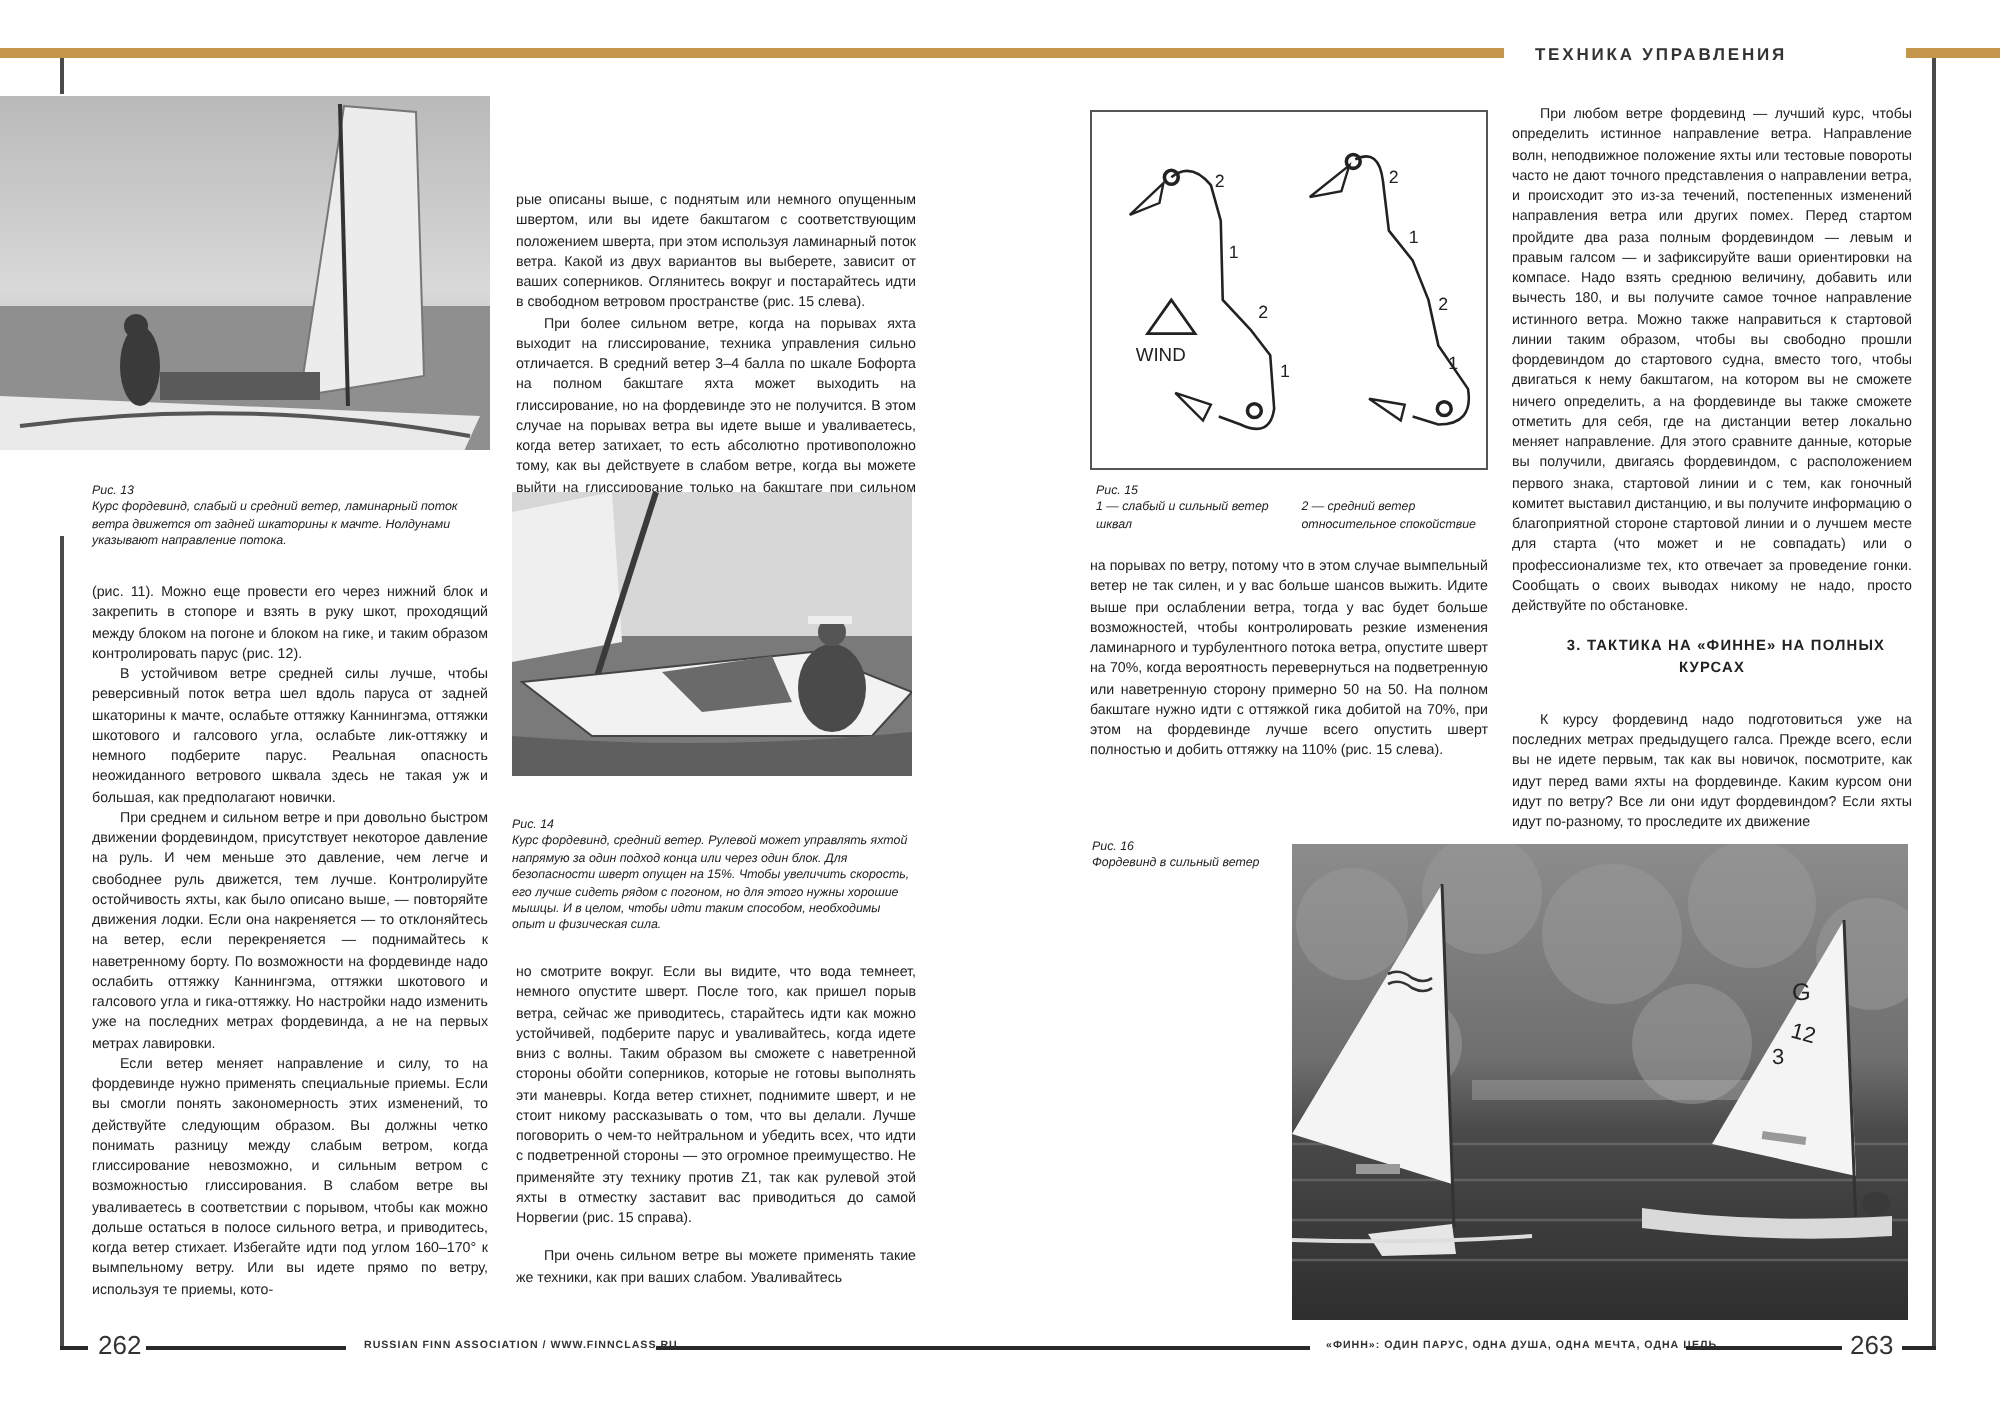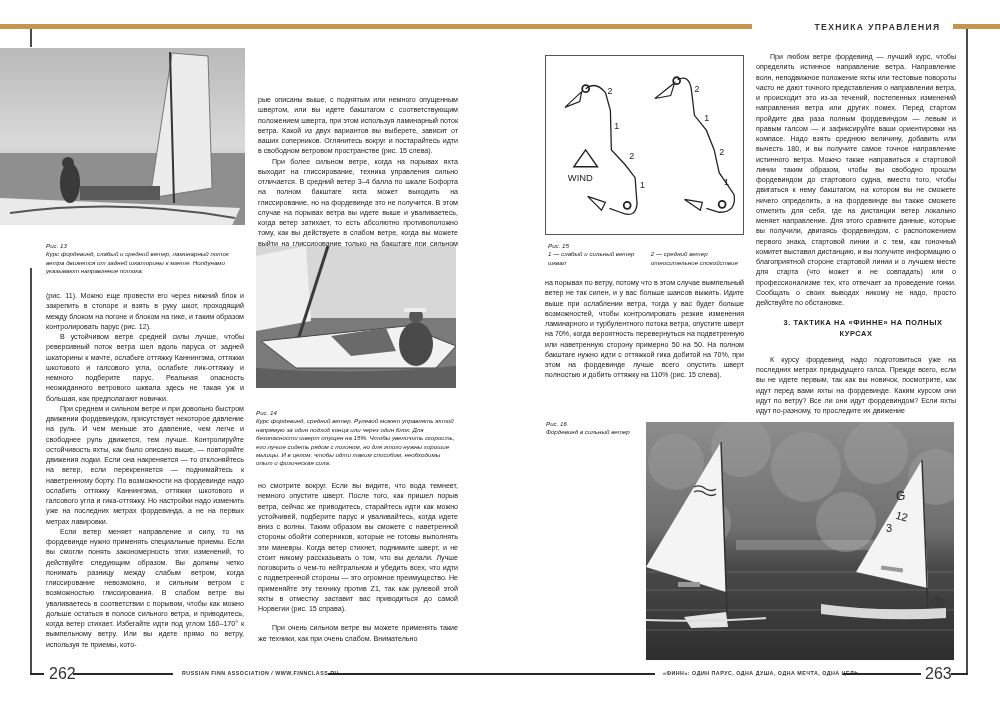--- a/index.html
+++ b/index.html
@@ -3,41 +3,41 @@
 <meta charset="utf-8">
 <style>
   * { box-sizing: border-box; margin: 0; padding: 0; }
   html, body { width: 1000px; height: 706px; background: #ffffff; overflow: hidden; }
   body { position: relative; font-family: "Liberation Sans", sans-serif; color: #1a1a1a; }
 
   .gold-bar { position: absolute; height: 5px; background: #c4954a; }
   .vline { position: absolute; width: 2px; background: #4a4a4a; }
   .hline { position: absolute; height: 2px; background: #2a2a2a; }
 
-  .running-head { position: absolute; top: 22px; left: 756px; width: 202px; text-align: center;
+  .running-head { position: absolute; top: 22px; left: 709px; width: 202px; text-align: center;
     font-size: 8.5px; letter-spacing: 1.4px; color: #333; font-weight: bold; padding-left: 41px; }
 
   .col { position: absolute; font-size: 7.1px; line-height: 10.25px; text-align: justify; color: #222; }
   .col p { text-indent: 14px; }
   .col p.noindent { text-indent: 0; }
   .col p.gap { margin-top: 9px; }
 
   .caption { position: absolute; font-size: 6.2px; line-height: 8.4px; font-style: italic; color: #222; }
   .caption .num { display: block; }
 
   .photo { position: absolute; overflow: hidden; }
   .photo svg { width: 100%; height: 100%; display: block; }
 
   .diagram { position: absolute; border: 1.5px solid #555; background: #fff; }
   .diagram svg { width: 100%; height: 100%; display: block; }
 
   .section-title { font-weight: bold; font-size: 7.4px; letter-spacing: 0.6px; text-align: center; text-indent: 0; margin: 10px 0 16px 0; }
 
   .footer-text { position: absolute; font-size: 5.3px; letter-spacing: 0.5px; font-weight: bold; color: #333; white-space: nowrap; }
-  .page-num { position: absolute; font-size: 16px; color: #333; }
+  .page-num { position: absolute; font-size: 13px; color: #333; }
 </style>
 </head>
 <body>
 
 <div class="gold-bar" style="left:0; top:24px; width:752px;"></div>
 <div class="gold-bar" style="left:953px; top:24px; width:47px;"></div>
 <div class="running-head">ТЕХНИКА УПРАВЛЕНИЯ</div>
 
 <div class="vline" style="left:30px; top:29px; height:18px;"></div>
 <div class="vline" style="left:30px; top:268px; height:405px;"></div>
@@ -94,21 +94,21 @@
     <path d="M0 122 Q100 130 200 120 L200 142 L0 142Z" fill="#5f5f5f"></path>
   </svg>
 </div>
 <div class="caption" style="left:256px; top:409px; width:200px;">
   <span class="num">Рис. 14</span>
   <span>Курс фордевинд, средний ветер. Рулевой может управлять яхтой напрямую за один подход конца или через один блок. Для безопасности шверт опущен на 15%. Чтобы увеличить скорость, его лучше сидеть рядом с погоном, но для этого нужны хорошие мышцы. И в целом, чтобы идти таким способом, необходимы опыт и физическая сила.</span>
 </div>
 
 <div class="col" style="left:258px; top:481px; width:200px;">
   <p class="noindent">но смотрите вокруг. Если вы видите, что вода темнеет, немного опустите шверт. После того, как пришел порыв ветра, сейчас же приводитесь, старайтесь идти как можно устойчивей, подберите парус и уваливайтесь, когда идете вниз с волны. Таким образом вы сможете с наветренной стороны обойти соперников, которые не готовы выполнять эти маневры. Когда ветер стихнет, поднимите шверт, и не стоит никому рассказывать о том, что вы делали. Лучше поговорить о чем-то нейтральном и убедить всех, что идти с подветренной стороны — это огромное преимущество. Не применяйте эту технику против Z1, так как рулевой этой яхты в отместку заставит вас приводиться до самой Норвегии (рис. 15 справа).</p>
-  <p class="gap">При очень сильном ветре вы можете применять такие же техники, как при очень слабом. Внимательно</p>
+  <p class="gap">При очень сильном ветре вы можете применять такие же техники, как при ваших слабом. Уваливайтесь</p>
 </div>
 
 <div class="hline" style="left:30px; top:673px; width:14px;"></div>
 <div class="page-num" style="left:49px; top:665px;">262</div>
 <div class="hline" style="left:73px; top:673px; width:100px;"></div>
 <div class="footer-text" style="left:182px; top:670px;">RUSSIAN FINN ASSOCIATION / WWW.FINNCLASS.RU</div>
 <div class="hline" style="left:328px; top:673px; width:172px;"></div>
 
 <div class="diagram" style="left:545px; top:55px; width:199px; height:180px;">
   <svg viewBox="0 0 199 180">

